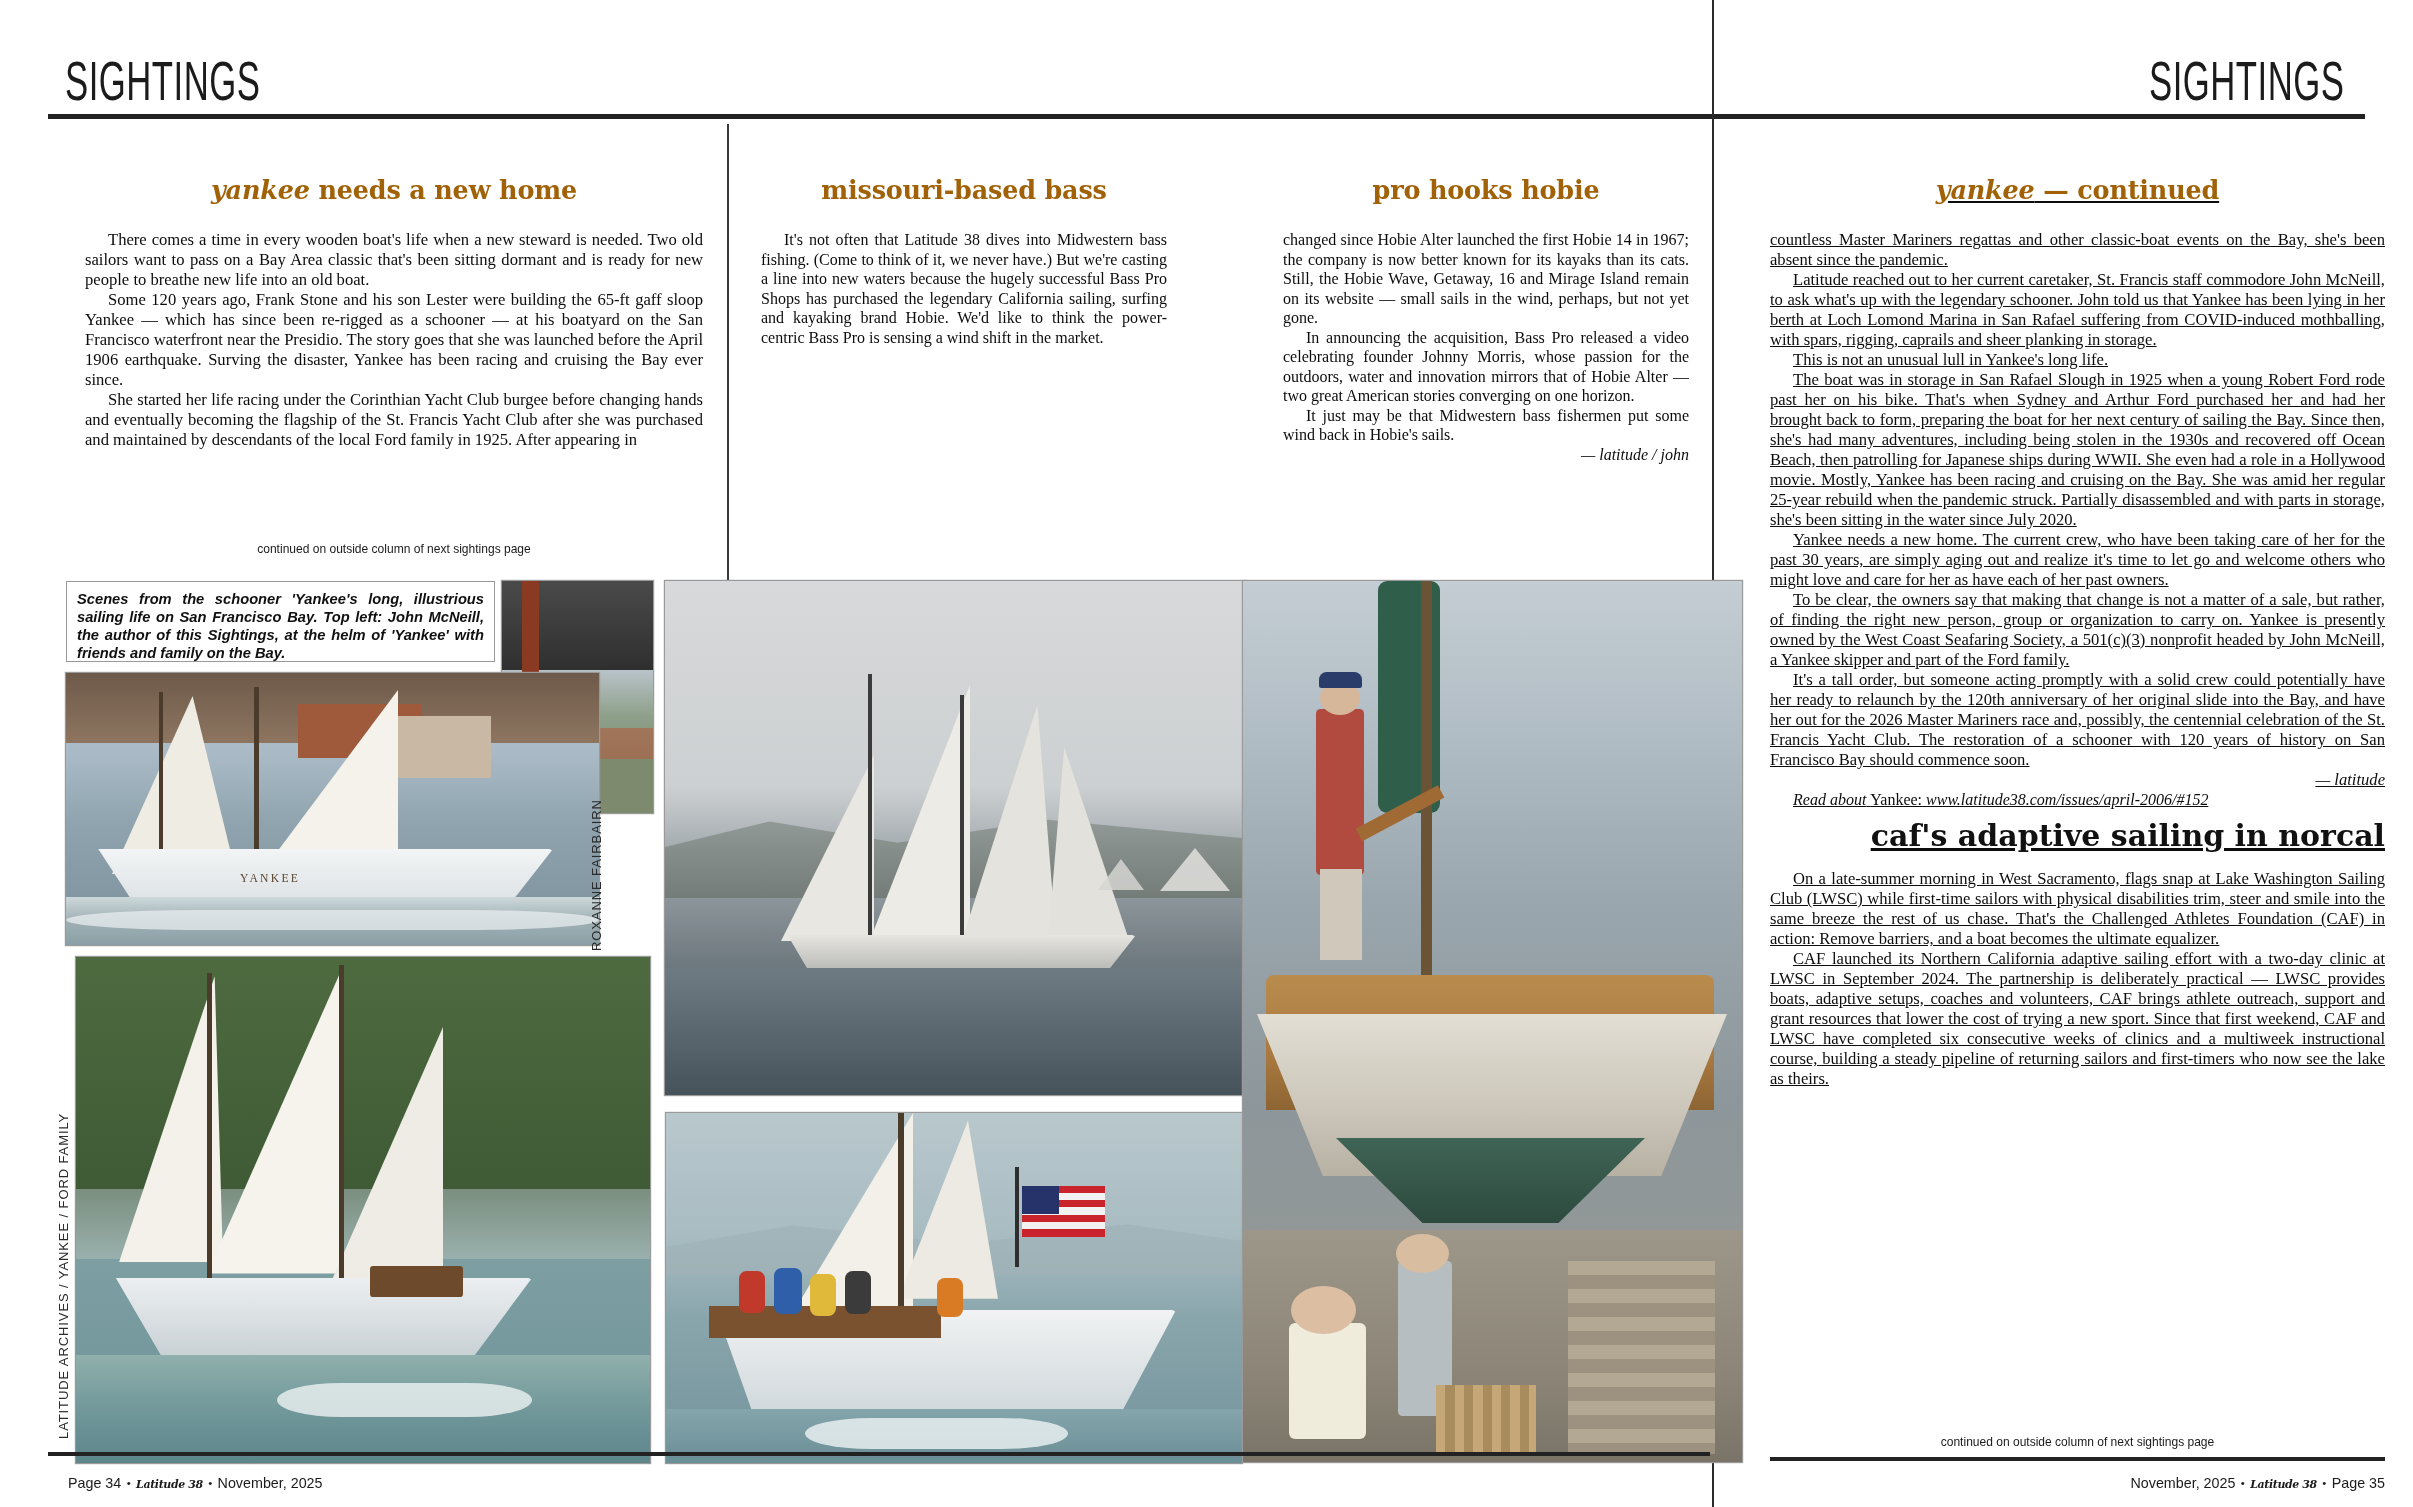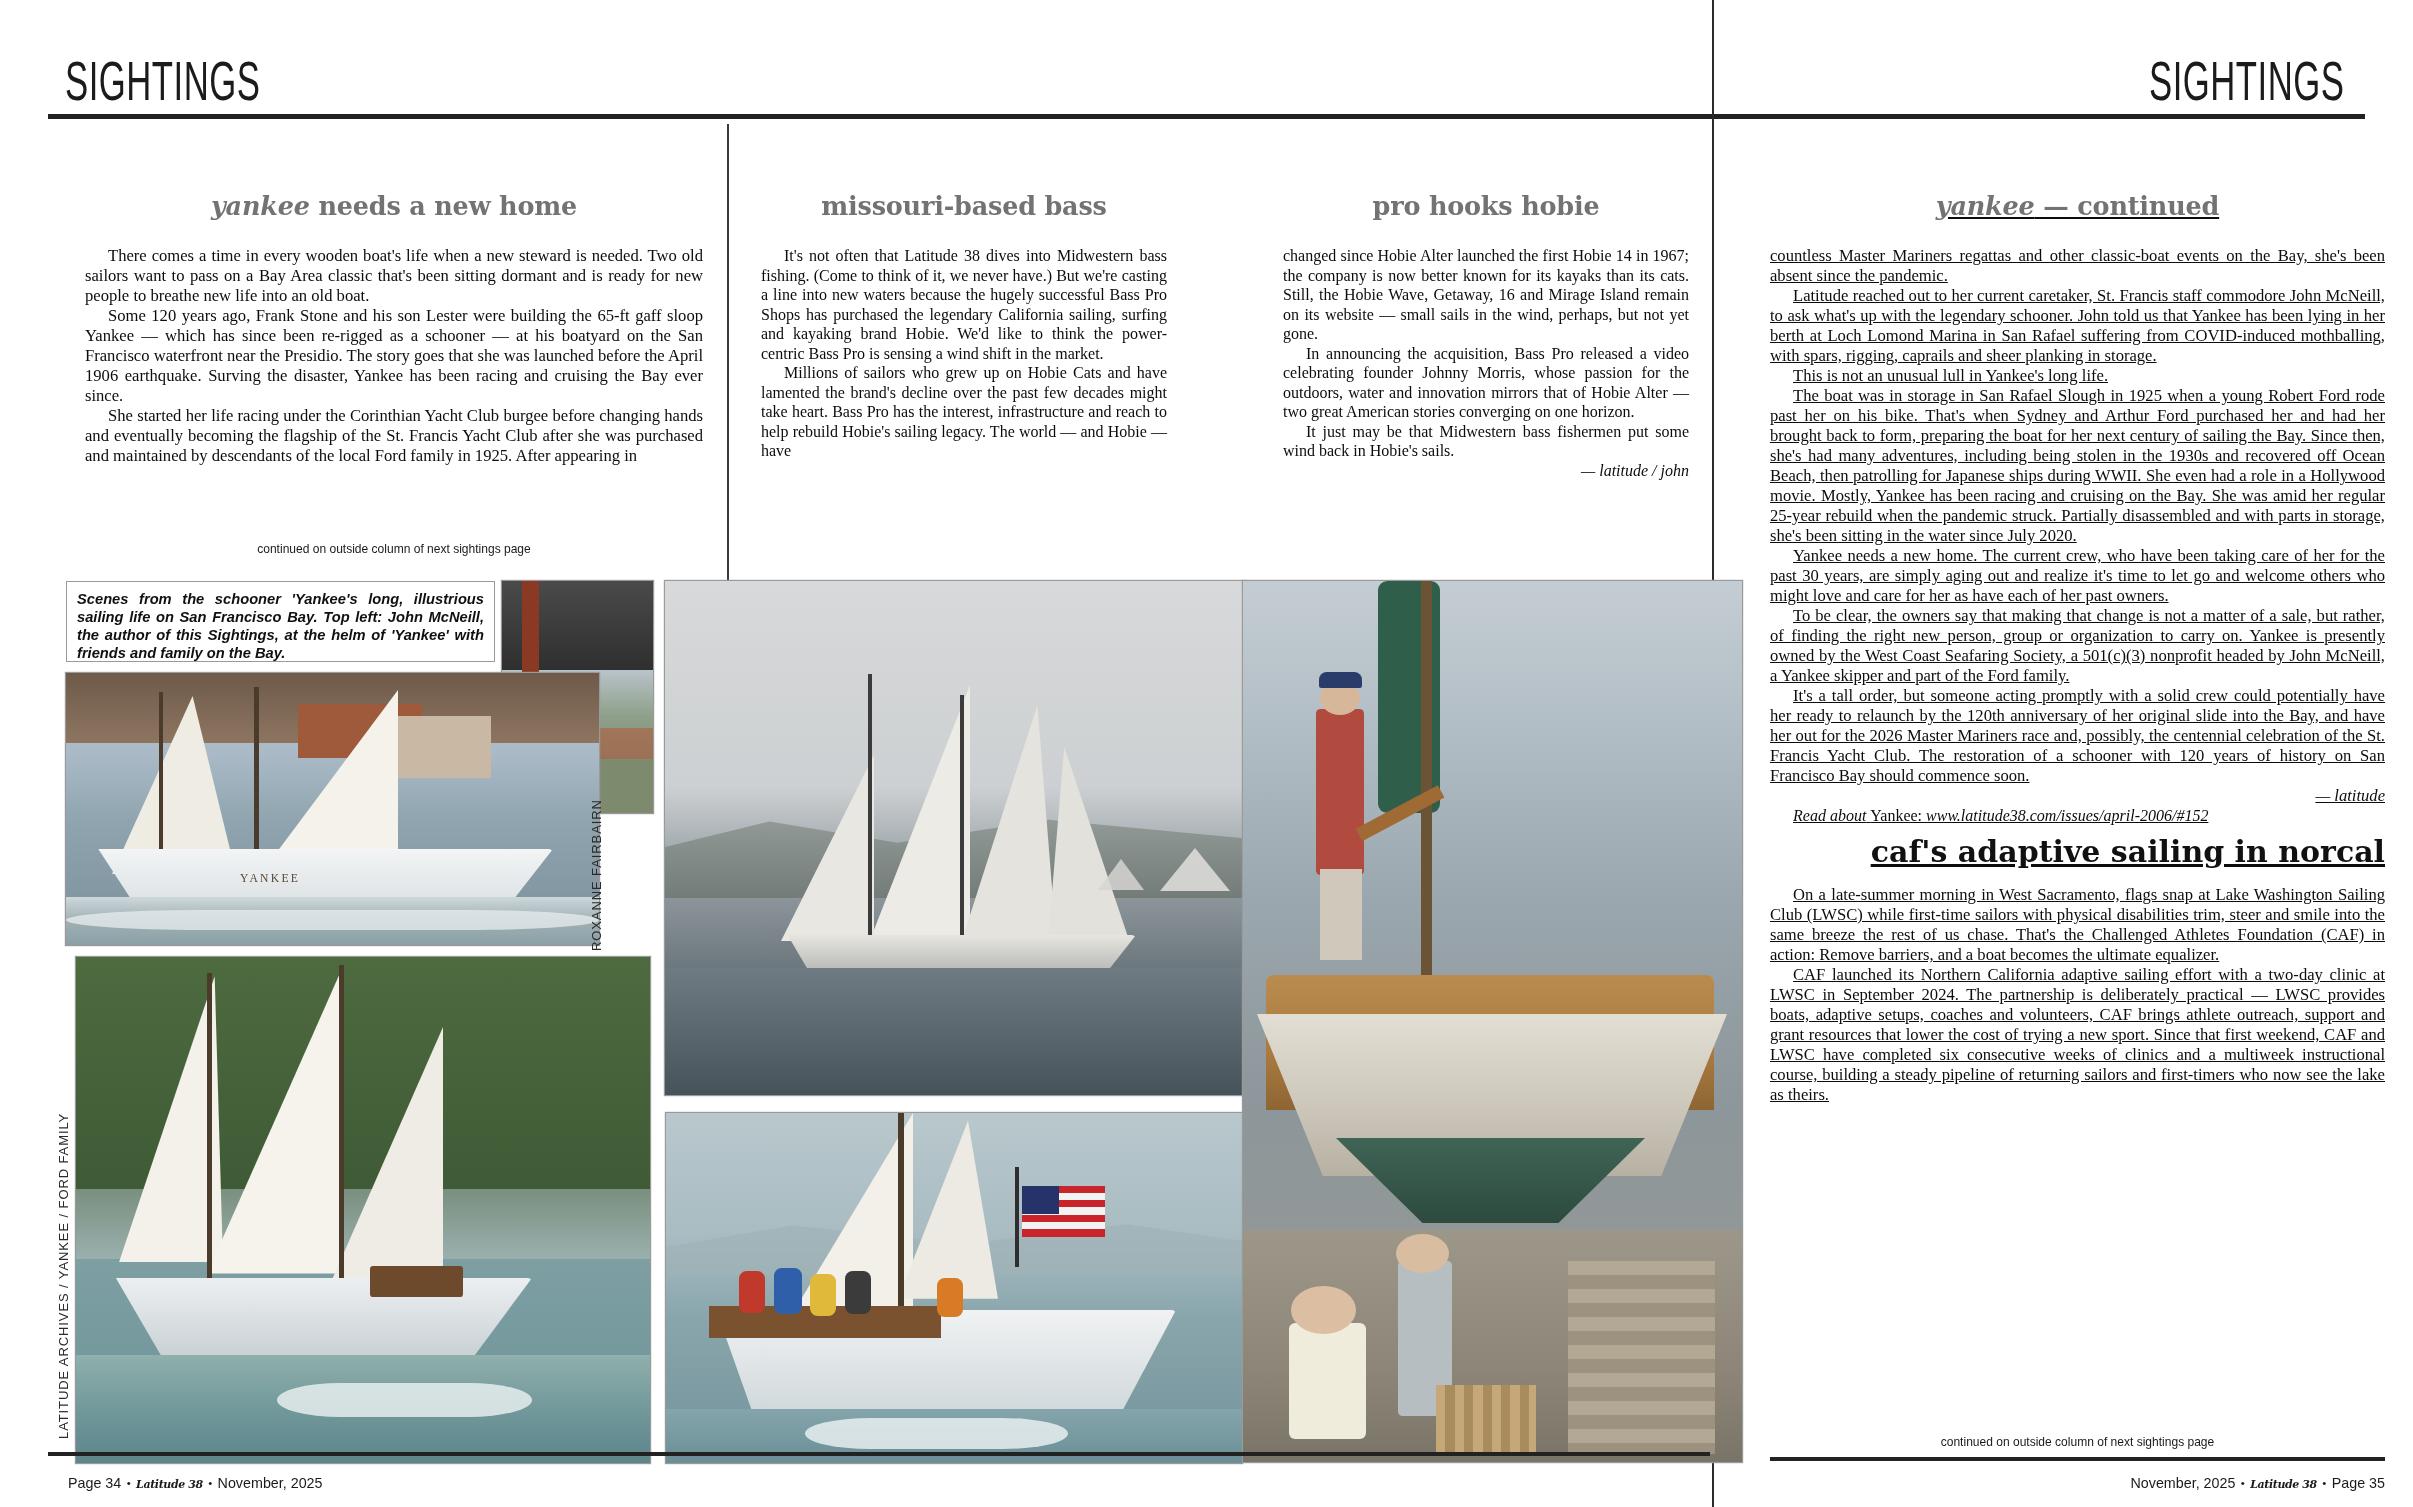--- a/index.html
+++ b/index.html
@@ -63,22 +63,22 @@
   }
   .col p{margin:0;text-indent:23px;}
   .col p.noindent{text-indent:0;}
 
   .headline{
     font-family:"DejaVu Serif", serif;
     font-weight:700;
     font-size:25.5px;
     text-align:center;
     letter-spacing:-0.2px;
-    margin:16px 0 26px 0;
-    color:#737373;
+    margin:0 0 26px 0;
+    color:#a16207;
     line-height:1.1;
   }
   .headline .ital{font-style:italic;}
 
   
   #col-yankee   {left:85px;  top:176px;  width:618px;}
   #col-bass     {left:761px;  top:176px;  width:406px;}
   #col-hobie    {left:1283px; top:176px;  width:406px;}
   
   #col-cont     {left:1770px; top:176px;  width:615px;text-decoration:underline;}
@@ -214,21 +214,20 @@
     </h2>
     <p>There comes a time in every wooden boat's life when a new steward is needed. Two old sailors want to pass on a Bay Area classic that's been sitting dormant and is ready for new people to breathe new life into an old boat.</p>
     <p>Some 120 years ago, Frank Stone and his son Lester were building the 65-ft gaff sloop Yankee — which has since been re-rigged as a schooner — at his boatyard on the San Francisco waterfront near the Presidio. The story goes that she was launched before the April 1906 earthquake. Surving the disaster, Yankee has been racing and cruising the Bay ever since.</p>
     <p>She started her life racing under the Corinthian Yacht Club burgee before changing hands and eventually becoming the flagship of the St. Francis Yacht Club after she was purchased and maintained by descendants of the local Ford family in 1925. After appearing in</p>
   </div>
   <div class="continued-note" id="cont-note-left">continued on outside column of next sightings page</div>
 
   <div class="col narrow" id="col-bass">
     <h2 class="headline">missouri-based bass</h2>
     <p>It's not often that Latitude 38 dives into Midwestern bass fishing. (Come to think of it, we never have.) But we're casting a line into new waters because the hugely successful Bass Pro Shops has purchased the legendary California sailing, surfing and kayaking brand Hobie. We'd like to think the power-centric Bass Pro is sensing a wind shift in the market.</p>
-    <p>Millions of sailors who grew up on Hobie Cats and have lamented the brand's decline over the past few decades might take heart. Bass Pro has the interest, infrastructure and reach to help rebuild Hobie's sailing legacy. The world — and Hobie — have</p>
   </div>
 
   <div class="col narrow" id="col-hobie">
     <h2 class="headline">pro hooks hobie</h2>
     <p class="noindent">changed since Hobie Alter launched the first Hobie 14 in 1967; the company is now better known for its kayaks than its cats. Still, the Hobie Wave, Getaway, 16 and Mirage Island remain on its website — small sails in the wind, perhaps, but not yet gone.</p>
     <p>In announcing the acquisition, Bass Pro released a video celebrating founder Johnny Morris, whose passion for the outdoors, water and innovation mirrors that of Hobie Alter — two great American stories converging on one horizon.</p>
     <p>It just may be that Midwestern bass fishermen put some wind back in Hobie's sails.</p>
     <p class="signoff">— latitude / john</p>
   </div>
 

